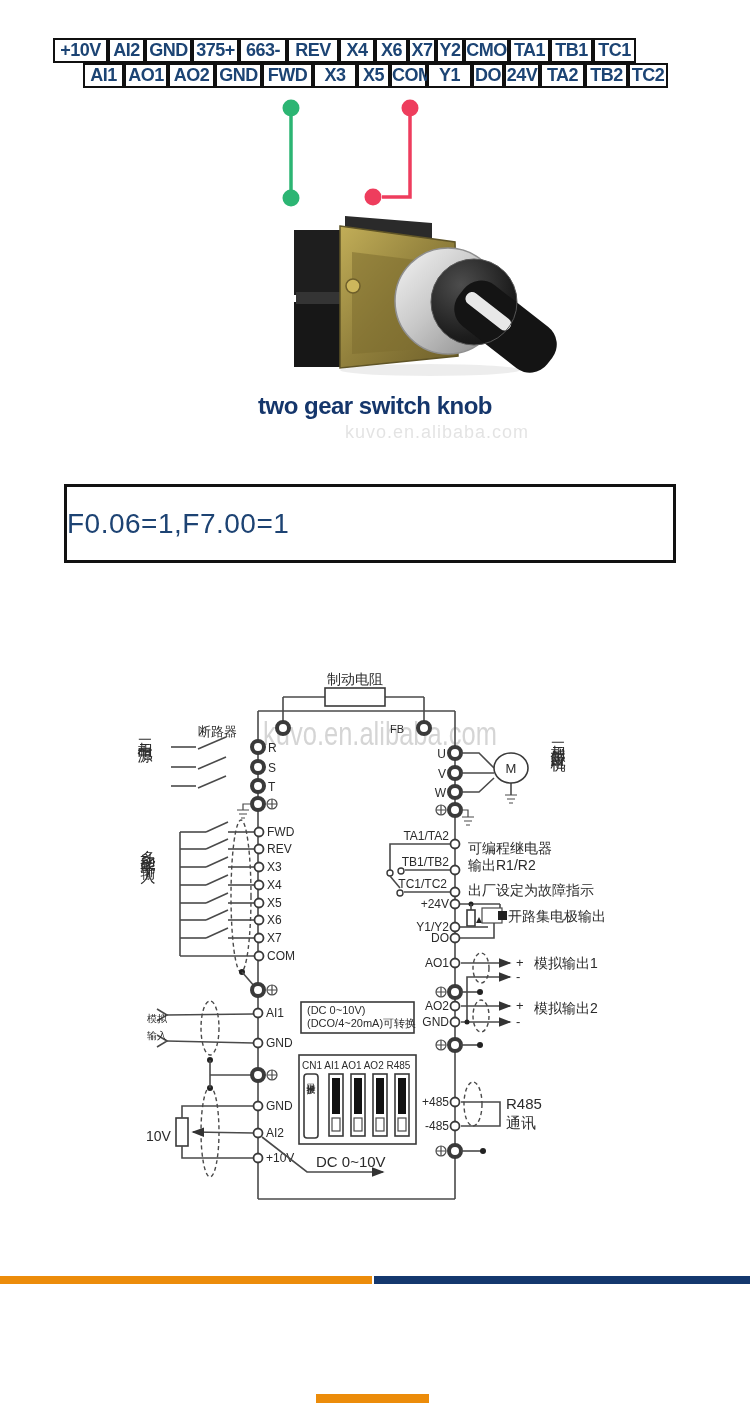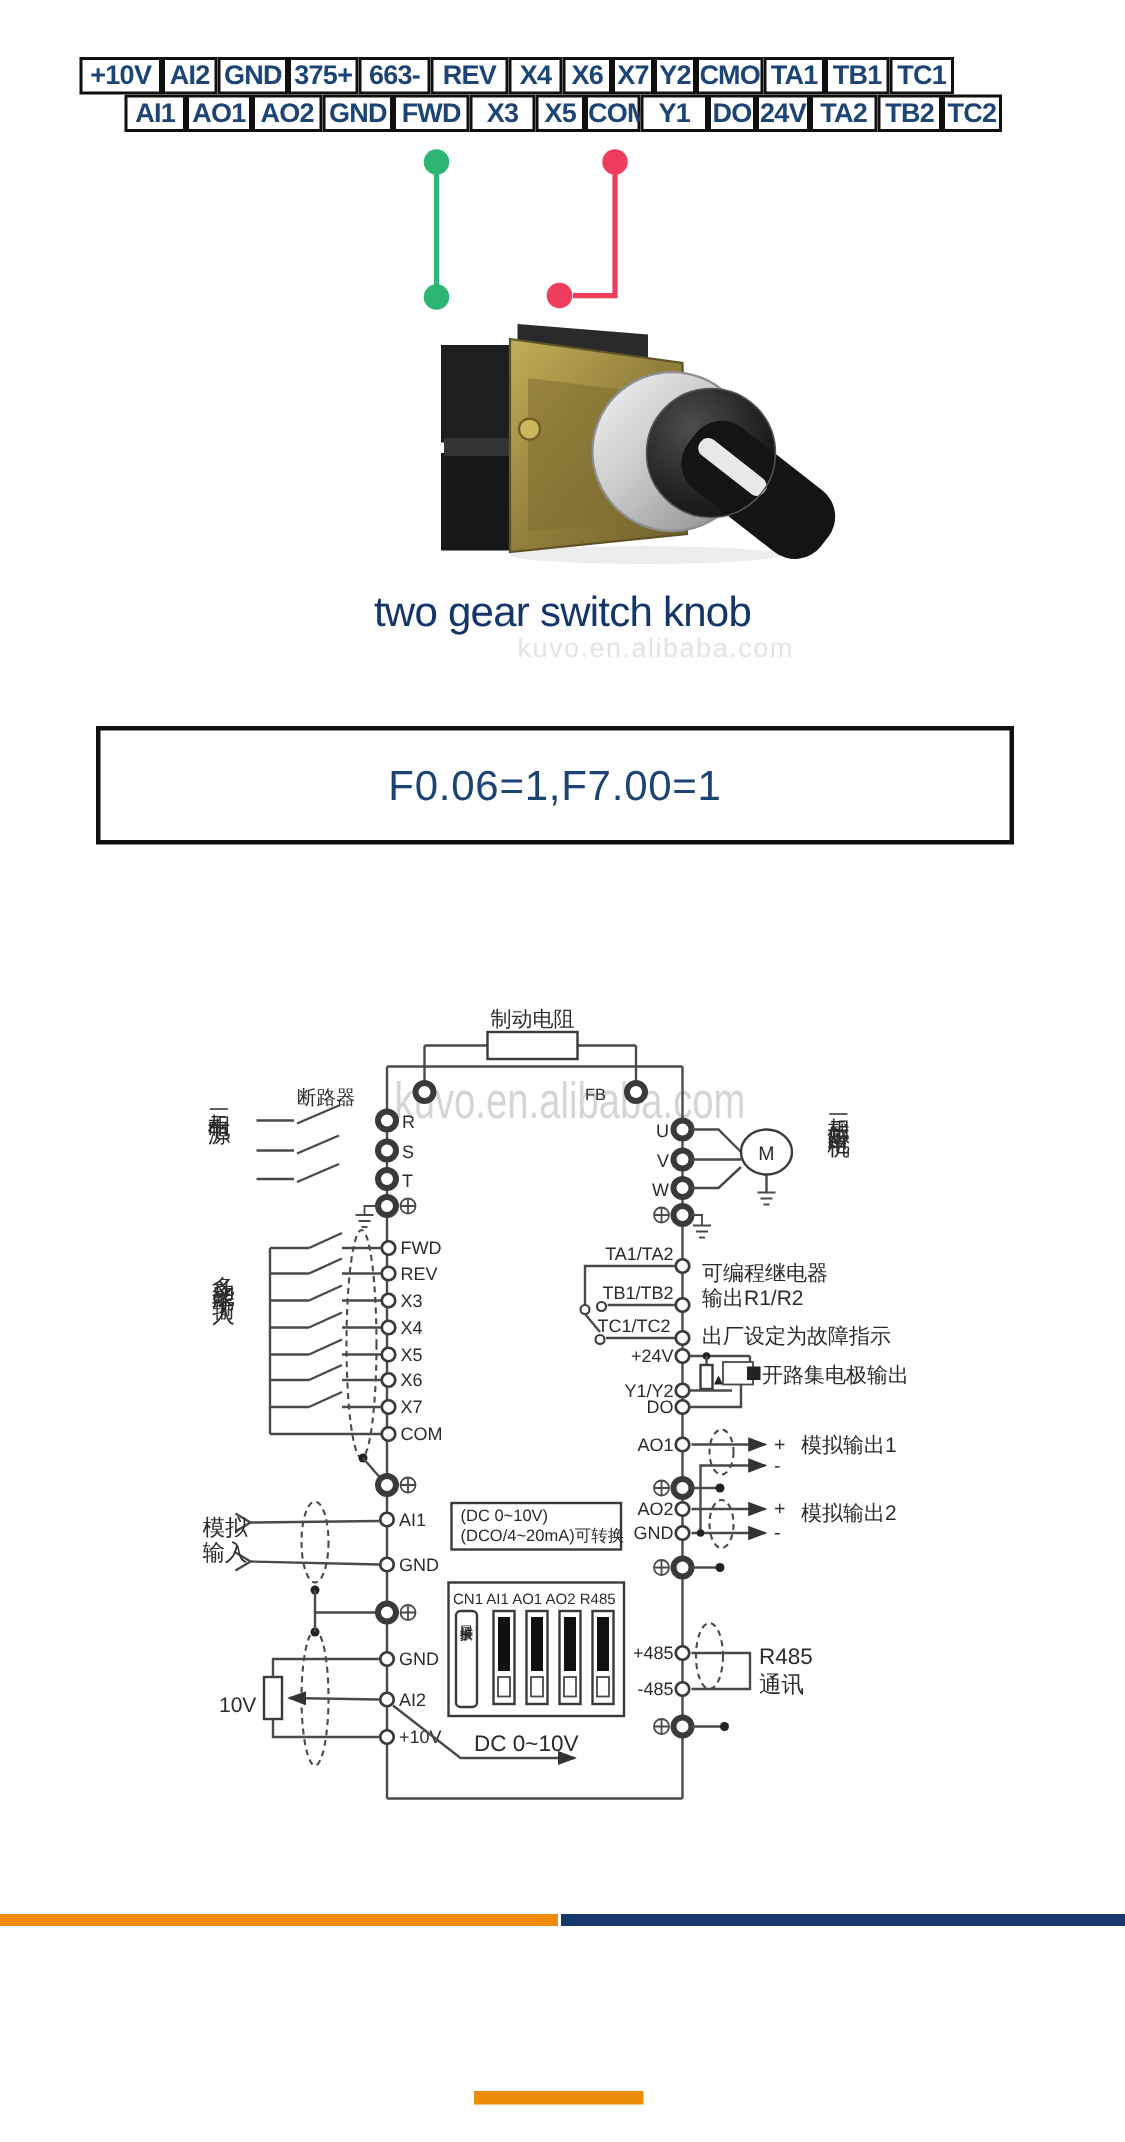--- a/index.html
+++ b/index.html
@@ -5,32 +5,32 @@
   html,body{margin:0;padding:0;background:#fff;}
   #page{position:relative;width:750px;height:1428px;background:#fff;overflow:hidden;
         font-family:"Liberation Sans",sans-serif;margin-top:20px;}
   
   .strip{position:absolute;display:flex;}
   .cell{box-sizing:border-box;height:25px;border:2px solid #101010;background:#fff;
         color:#1c4474;font-weight:bold;font-size:18px;line-height:20px;text-align:center;
         letter-spacing:-0.5px;white-space:nowrap;overflow:visible;}
   
   .caption{position:absolute;left:0;width:750px;text-align:center;color:#15366b;
-           font-weight:normal;font-size:28px;letter-spacing:-0.5px;}
+           font-weight:bold;font-size:24px;letter-spacing:-0.5px;}
   .wm-faint{position:absolute;color:#c9c9c9;opacity:.5;font-size:18px;letter-spacing:1px;}
   .param-box{position:absolute;left:64px;top:464px;width:612px;height:79px;
              border:3px solid #111;box-sizing:border-box;display:flex;align-items:center;
-             justify-content:center;color:#1d4373;font-size:28px;letter-spacing:0.5px;}
+             color:#1d4373;font-size:28px;letter-spacing:0.5px;}
   
   .vtext{position:absolute;writing-mode:vertical-rl;text-orientation:upright;
          color:#2b2b2b;font-size:15px;letter-spacing:3px;line-height:15px;}
   .vtext-small{position:absolute;writing-mode:vertical-rl;text-orientation:upright;
          color:#2b2b2b;font-size:9px;letter-spacing:0;line-height:9px;}
   .analog-in{position:absolute;left:133px;top:990px;width:34px;color:#2b2b2b;
-             font-size:15px;line-height:17px;white-space:pre-line;text-align:center;}
+             font-size:10px;line-height:17px;white-space:pre-line;text-align:right;}
   
   .w{stroke:#4a4a4a;stroke-width:1.6;fill:none;}
   .w2{stroke:#4a4a4a;stroke-width:1.2;fill:none;}
   .sh{stroke:#4a4a4a;stroke-width:1.4;fill:none;stroke-dasharray:4 3;}
   .ring{fill:#fff;stroke:#3a3a3a;stroke-width:4;}
   .term{fill:#fff;stroke:#3a3a3a;stroke-width:1.8;}
   .term2{fill:#fff;stroke:#3a3a3a;stroke-width:1.4;}
   .dot{fill:#222;}
   .box{fill:#fff;stroke:#3a3a3a;stroke-width:1.6;}
   .t10{font:10px "Liberation Sans",sans-serif;fill:#2b2b2b;}

